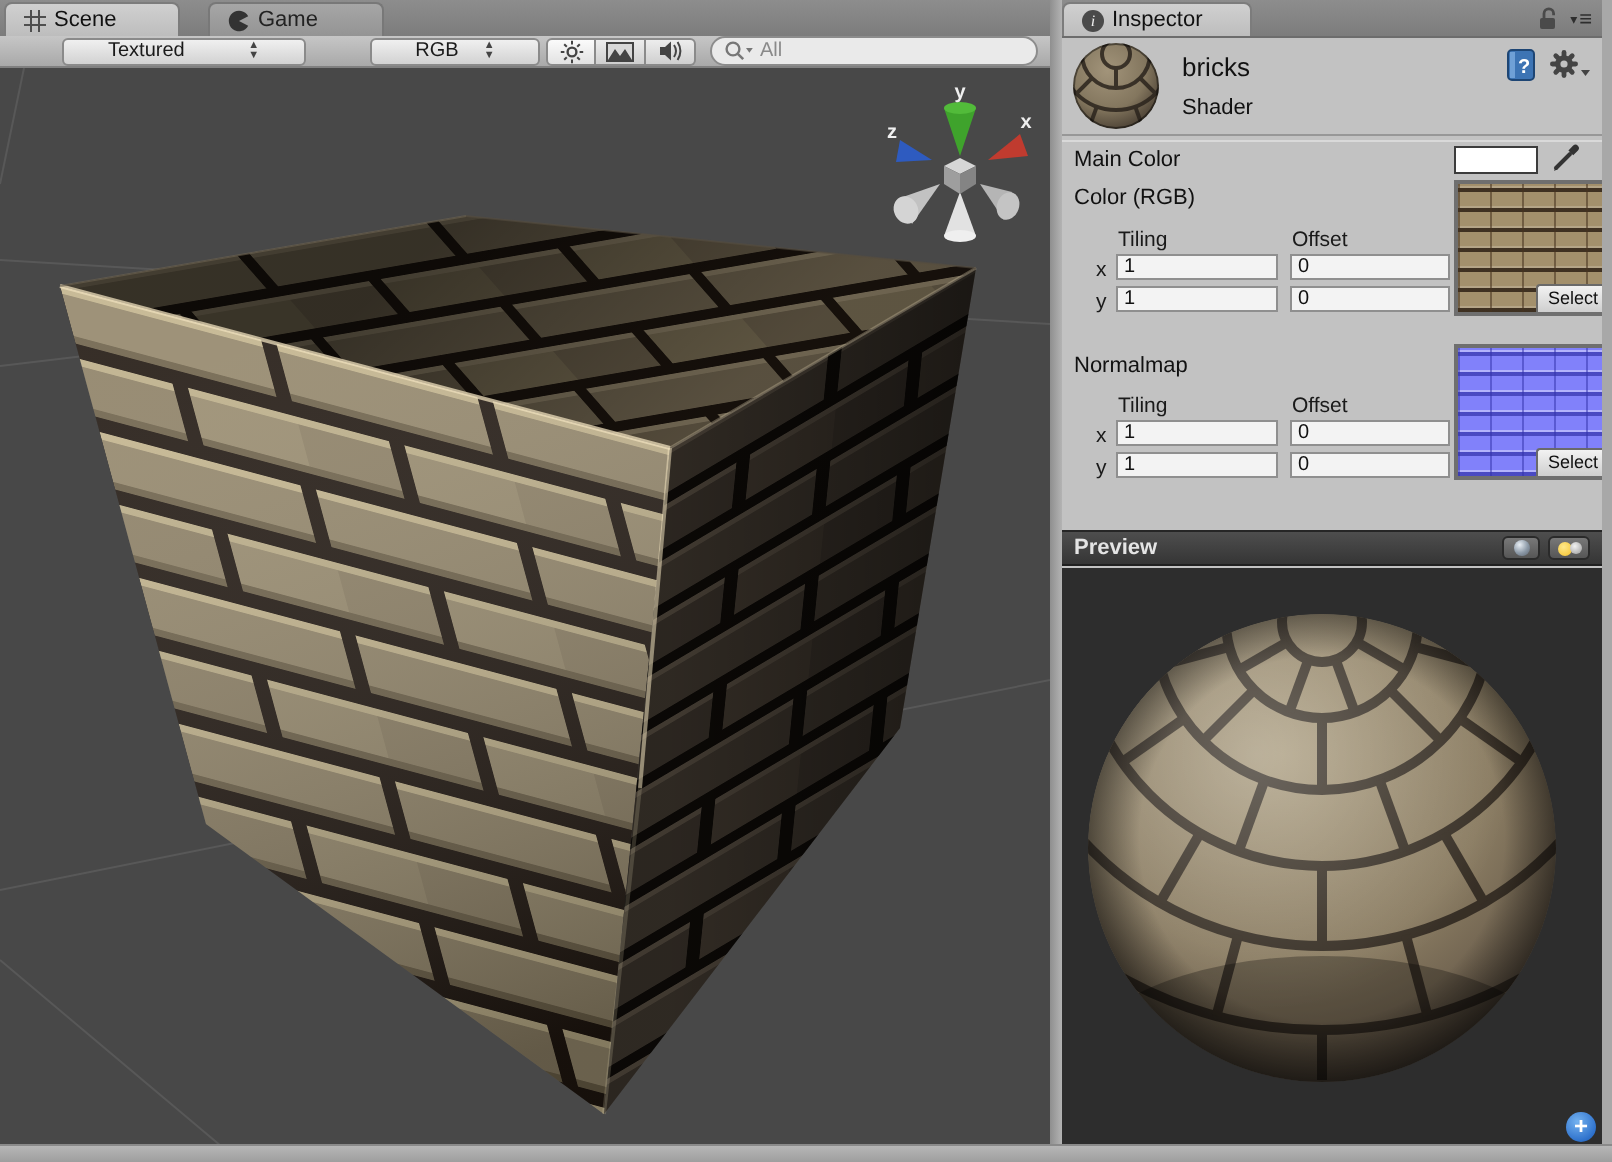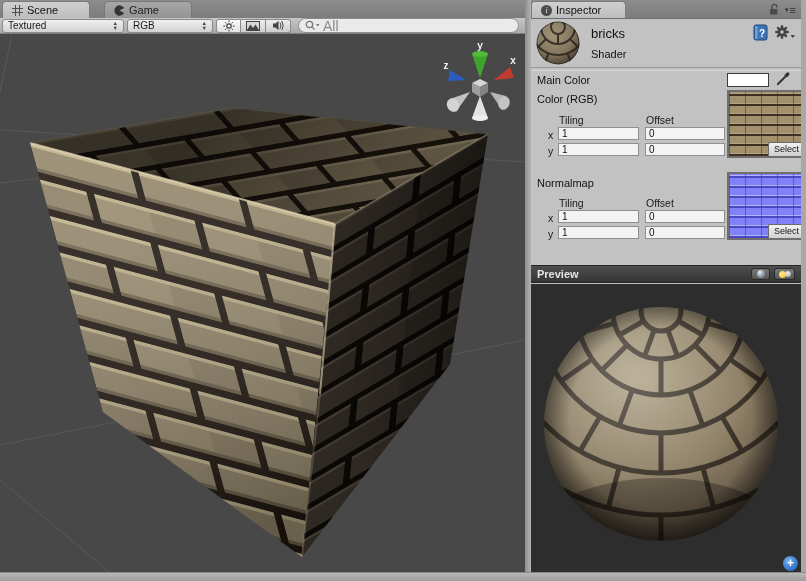--- a/index.html
+++ b/index.html
@@ -18,33 +18,33 @@
   .tabbar{position:absolute;left:0;top:0;right:0;height:18px;
     background:linear-gradient(#8d8d8d,#7c7c7c);border-bottom:1px solid #6c6c6c;}
   .tabbar-menu{position:absolute;right:7px;top:3px;color:#2e2e2e;font-size:10px;
     display:flex;align-items:center;gap:1px;cursor:default;}
   .tabbar-menu .caret{font-size:7px;}
   .scene-toolbar{position:absolute;left:0;top:18px;width:525px;height:16px;
     background:linear-gradient(#c6c6c6,#a9a9a9);border-bottom:1px solid #808080;
     display:flex;align-items:center;padding:0 2px;box-sizing:border-box;}
   .dd{height:14px;border:1px solid #8a8a8a;border-radius:3px;
     background:linear-gradient(#f0f0f0,#d2d2d2);font-size:10px;color:#1a1a1a;
-    display:flex;align-items:center;padding:0 5px;box-sizing:border-box;margin-right:3px;}
+    display:flex;align-items:center;padding:0 22px;box-sizing:border-box;margin-right:3px;margin-left:29px;}
   .ud{display:flex;flex-direction:column;margin-left:auto;color:#444;
     font-size:5.5px;line-height:4.6px;padding-left:4px;}
   .tbtn{width:25px;height:14px;border:1px solid #8a8a8a;border-left:none;
     background:linear-gradient(#ededed,#cfcfcf);display:flex;align-items:center;
     justify-content:center;box-sizing:border-box;}
   .tbtn.first{border-left:1px solid #8a8a8a;border-radius:3px 0 0 3px;}
   .tbtn.last{border-radius:0 3px 3px 0;}
   .tbtn.on{background:linear-gradient(#fbfbfb,#e2e2e2);}
   .search{margin-left:7px;flex:1;height:13px;border:1px solid #8c8c8c;border-radius:8px;
     background:#eaeaea;display:flex;align-items:center;padding:0 6px;margin-right:4px;}
   .search input{flex:1;border:none;background:transparent;outline:none;
-    font-size:14px;color:#333;font-family:inherit;padding:0 0 0 3px;}
+    font-size:10px;color:#333;font-family:inherit;padding:0 0 0 3px;}
   .search input::placeholder{color:#8a8a8a;}
   .scene-view{position:absolute;left:0;top:34px;width:525px;height:538px;
     background:#484848;overflow:hidden;}
   
   .inspector{position:absolute;left:531px;top:0;width:270px;height:572px;background:#c2c2c2;}
   .insp-tabbar{position:absolute;left:0;top:0;width:270px;height:18px;
     background:linear-gradient(#8d8d8d,#7c7c7c);border-bottom:1px solid #6c6c6c;}
   .info-badge{display:inline-block;width:11px;height:11px;border-radius:50%;
     background:#4a4a4a;color:#eee;font-size:8px;font-style:italic;text-align:center;
     line-height:11px;font-family:"Liberation Serif",serif;}

